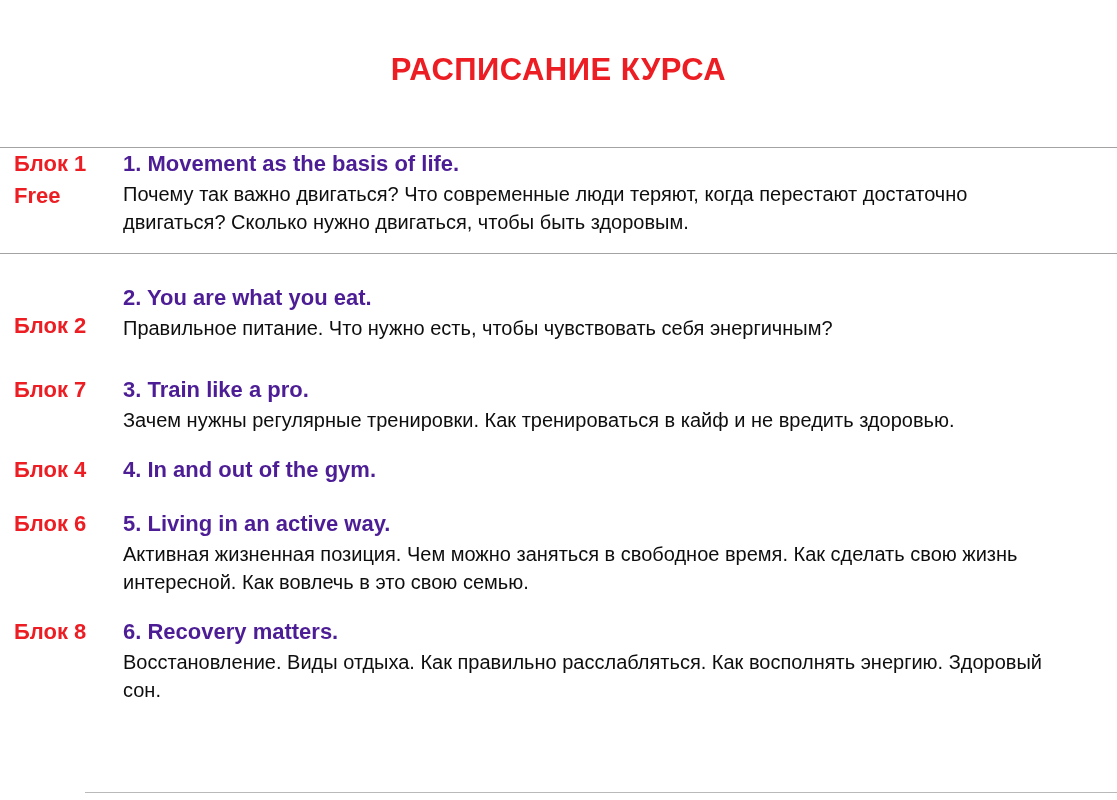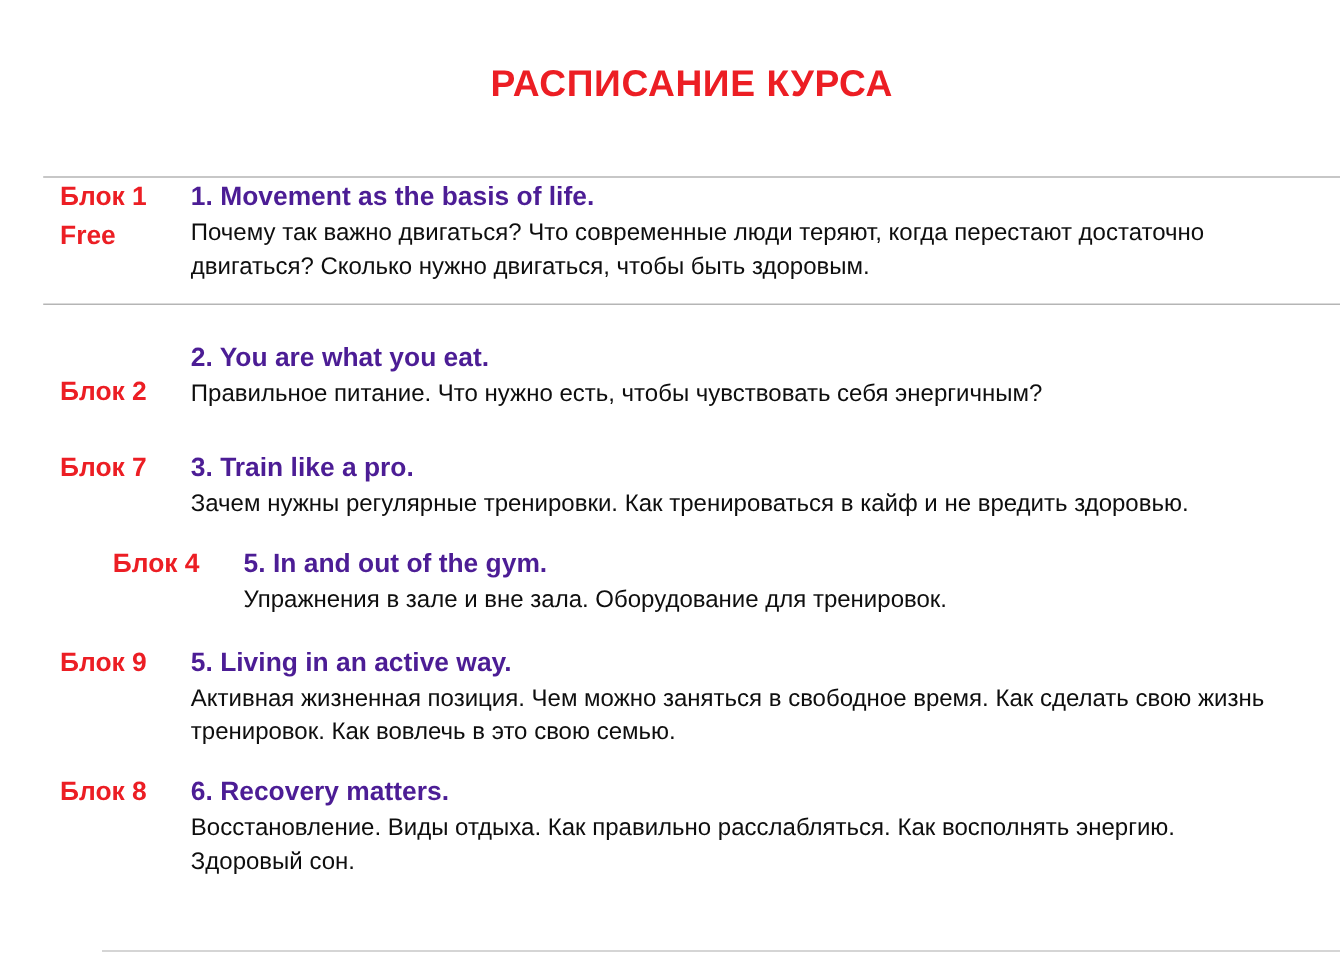--- a/index.html
+++ b/index.html
@@ -7,21 +7,20 @@
   body {
     font-family: "Liberation Sans", "DejaVu Sans", sans-serif;
     color: #0e0e0e;
   }
   .page {
     position: relative;
     width: 1117px;
     height: 800px;
     background: #ffffff;
     overflow: hidden;
-    padding-left: 36px;
   }
   .title {
     padding-top: 52px;
     height: 88px;
     text-align: center;
     font-size: 31px;
     line-height: 36px;
     font-weight: bold;
     color: #ec1e24;
     letter-spacing: 0.5px;
@@ -67,21 +66,21 @@
   }
   .block-desc {
     font-size: 20px;
     line-height: 28px;
     font-weight: normal;
     color: #0e0e0e;
   }
   .block-0 { padding-bottom: 17px; border-bottom: 1px solid #a3a3a3; }
   .block-1 { margin-top: 28px; align-items: flex-end; }
   .block-2 { margin-top: 32px; }
-  .block-3 { margin-top: 20px; margin-left: 44px; }
+  .block-3 { margin-top: 20px; }
   .block-4 { margin-top: 22px; }
   .block-5 { margin-top: 20px; }
 </style>
 </head>
 <body>
 
 <div class="page">
   <h1 class="title">РАСПИСАНИЕ КУРСА</h1>
   <div class="divider divider-top"></div>
   <div id="blocks">
@@ -117,33 +116,32 @@
       <div class="block-desc">Зачем нужны регулярные тренировки. Как тренироваться в кайф и не вредить здоровью.</div>
     </div>
   </div>
 
   <div class="block block-3">
     <div class="label-col">
       <div class="block-label">Блок 4</div>
       <div class="block-sublabel"></div>
     </div>
     <div class="content-col">
-      <div class="block-title">5. In and out of the gym.</div>
-      <div class="block-desc">Упражнения в зале и вне зала. Оборудование для тренировок.</div>
+      <div class="block-title">4. In and out of the gym.</div>
     </div>
   </div>
 
   <div class="block block-4">
     <div class="label-col">
-      <div class="block-label">Блок 9</div>
+      <div class="block-label">Блок 6</div>
       <div class="block-sublabel"></div>
     </div>
     <div class="content-col">
       <div class="block-title">5. Living in an active way.</div>
-      <div class="block-desc">Активная жизненная позиция. Чем можно заняться в свободное время. Как сделать свою жизнь тренировок. Как вовлечь в это свою семью.</div>
+      <div class="block-desc">Активная жизненная позиция. Чем можно заняться в свободное время. Как сделать свою жизнь интересной. Как вовлечь в это свою семью.</div>
     </div>
   </div>
 
   <div class="block block-5">
     <div class="label-col">
       <div class="block-label">Блок 8</div>
       <div class="block-sublabel"></div>
     </div>
     <div class="content-col">
       <div class="block-title">6. Recovery matters.</div>

